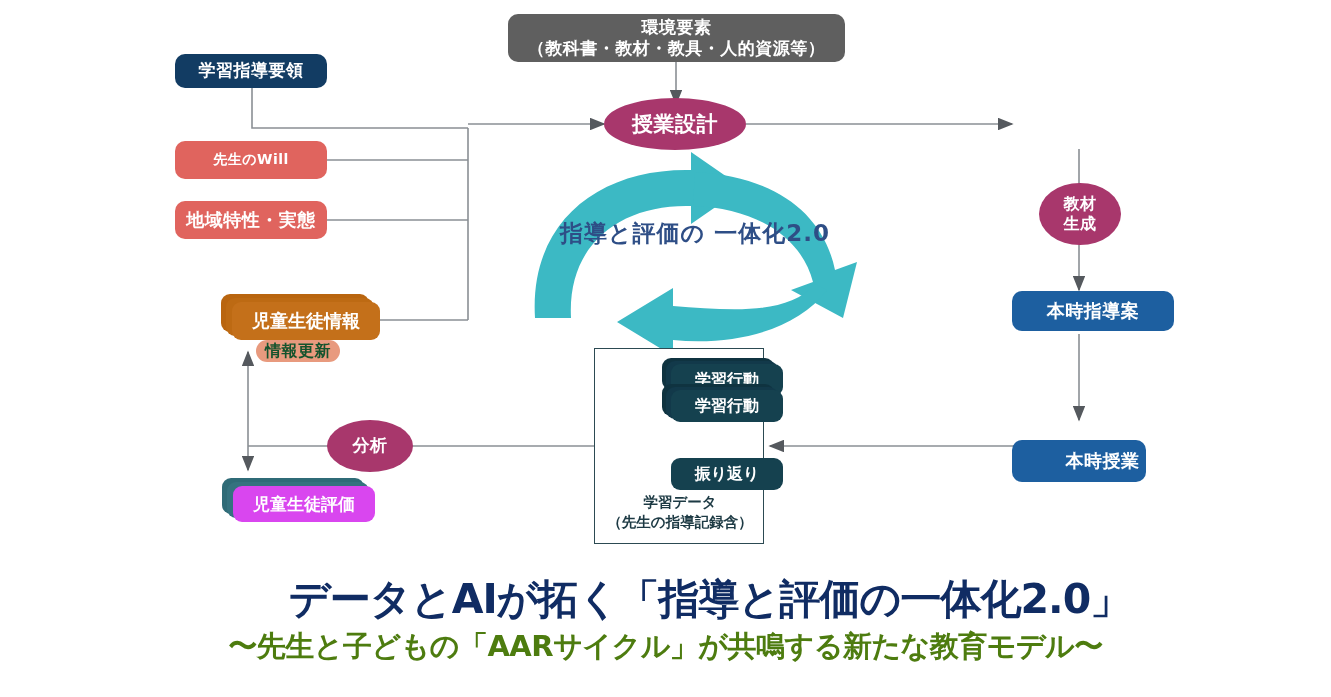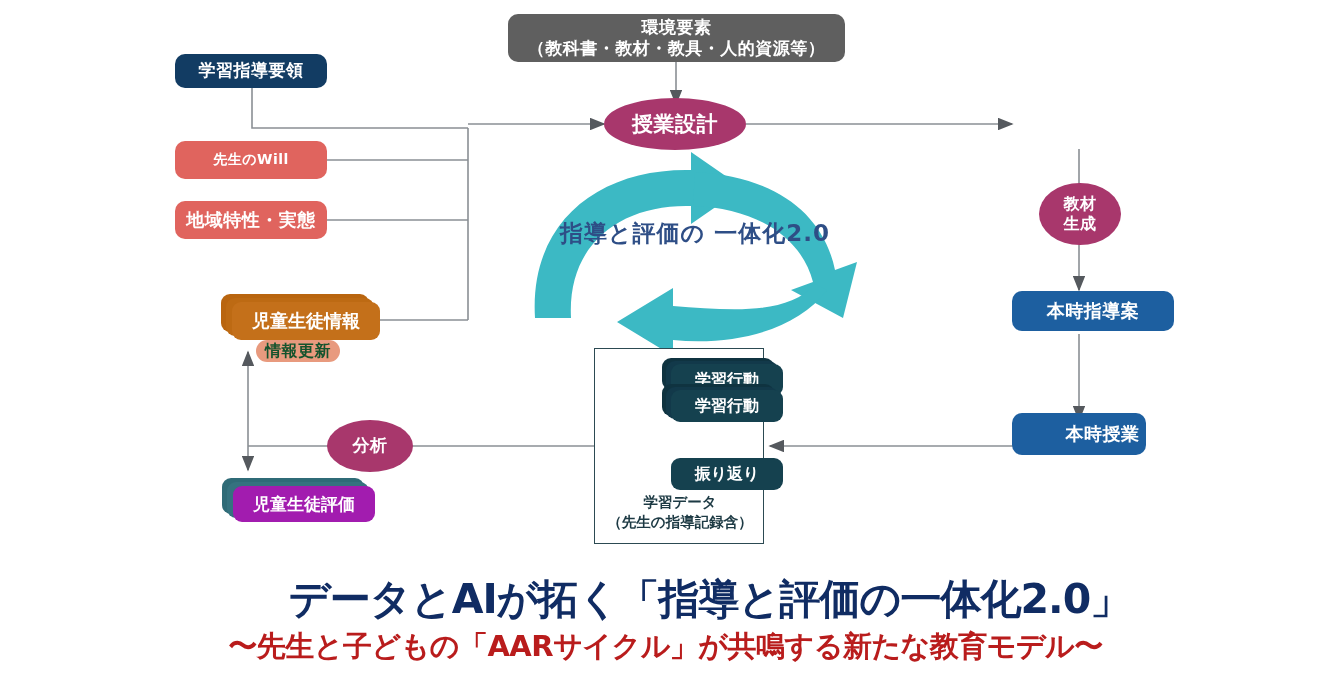--- a/index.html
+++ b/index.html
@@ -19,21 +19,21 @@
   }
   .rrect{border-radius:10px;}
   .ellipse{border-radius:50%;}
 
   
   .c-navy   {background:#123c63;}
   .c-blue   {background:#1d5fa0;}
   .c-gray   {background:#5f5f5f;}
   .c-red    {background:#e0645e;}
   .c-orange {background:#c4701a;}
-  .c-teal   {background:#a21caf;}
+  .c-teal   {background:#d946ef;}
   .c-dteal  {background:#15414f;}
   .c-wine   {background:#a8376c;}
 
   
   .stack{position:absolute;margin-left:46px;}
   .stack .layer{position:absolute;border-radius:9px;}
   .stack .front{position:absolute;border-radius:9px;display:flex;
     align-items:center;justify-content:center;color:#fff;font-weight:700;}
 
   
@@ -66,21 +66,21 @@
 
   
   #title-main{
     position:absolute;left:0;top:572px;width:1331px;text-align:center;
     color:#102c63;font-size:41px;font-weight:700;letter-spacing:-1px;
     white-space:nowrap;
     padding-left:44px;
   }
   #title-sub{
     position:absolute;left:0;top:627px;width:1331px;text-align:center;
-    color:#b91c1c;font-size:29px;font-weight:700;letter-spacing:-.5px;
+    color:#4d7c0f;font-size:29px;font-weight:700;letter-spacing:-.5px;
     white-space:nowrap;
   }
 </style>
 </head>
 <body>
 
 <div id="stage">
 
   <svg id="connectors" width="1331" height="570" style="position:absolute;left:0;top:0;">
     <defs>
@@ -146,21 +146,21 @@
   <div id="pill-joho">情報更新</div>
 
   <div class="node ellipse c-wine" style="left:604px;top:98px;width:142px;height:52px;font-size:21px;">授業設計</div>
 
 
   <div class="node ellipse c-wine" style="left:1039px;top:183px;width:82px;height:62px;font-size:16px;">教材
 生成</div>
 
   <div class="node rrect c-blue" style="left:1012px;top:291px;width:162px;height:40px;font-size:18px;">本時指導案</div>
 
-  <div class="node rrect c-blue" style="left:1012px;top:413px;width:134px;height:42px;font-size:18px;padding-left:47px;">本時授業</div>
+  <div class="node rrect c-blue" style="left:1012px;top:440px;width:134px;height:42px;font-size:18px;padding-left:47px;">本時授業</div>
 
   <div class="node ellipse c-wine" style="left:327px;top:420px;width:86px;height:52px;font-size:17px;">分析</div>
 
   <div class="stack" style="left:176px;top:478px;width:158px;height:46px;">
     <div class="layer" style="left:0;top:0;width:142px;height:36px;background:#2f6b77;"></div>
     <div class="layer" style="left:5px;top:4px;width:142px;height:36px;background:#35727f;"></div>
     <div class="front c-teal" style="left:11px;top:8px;width:142px;height:36px;font-size:17px;">児童生徒評価</div>
   </div>
 
   <div id="data-frame"></div>

